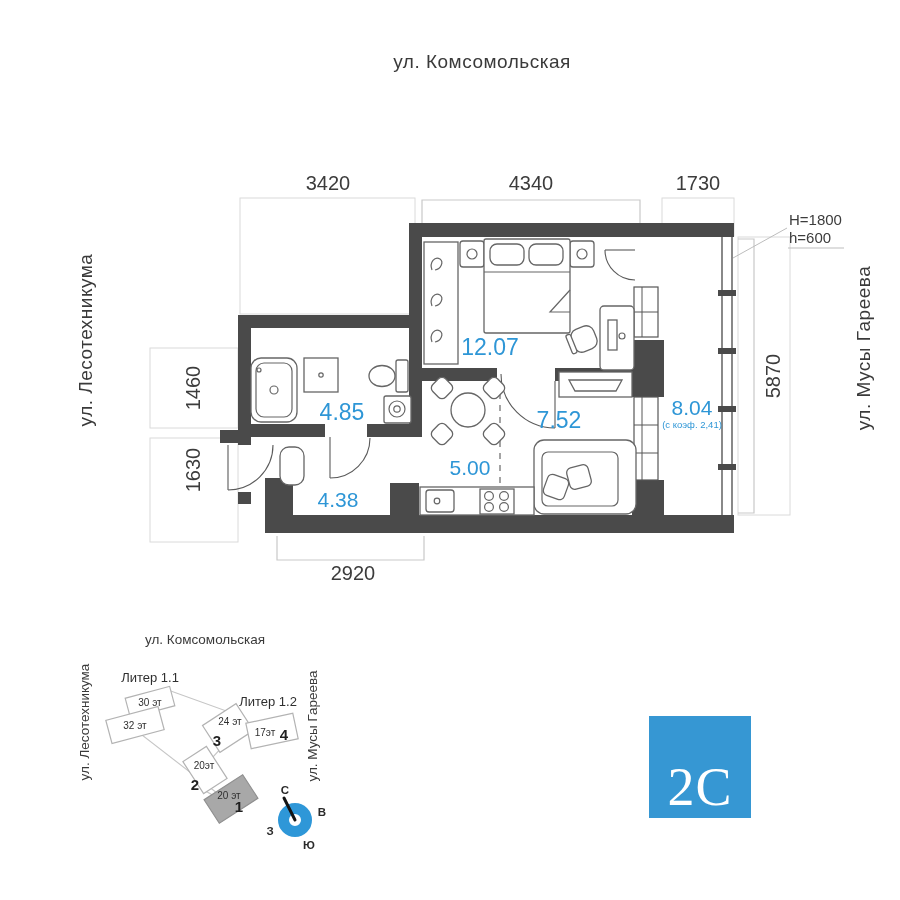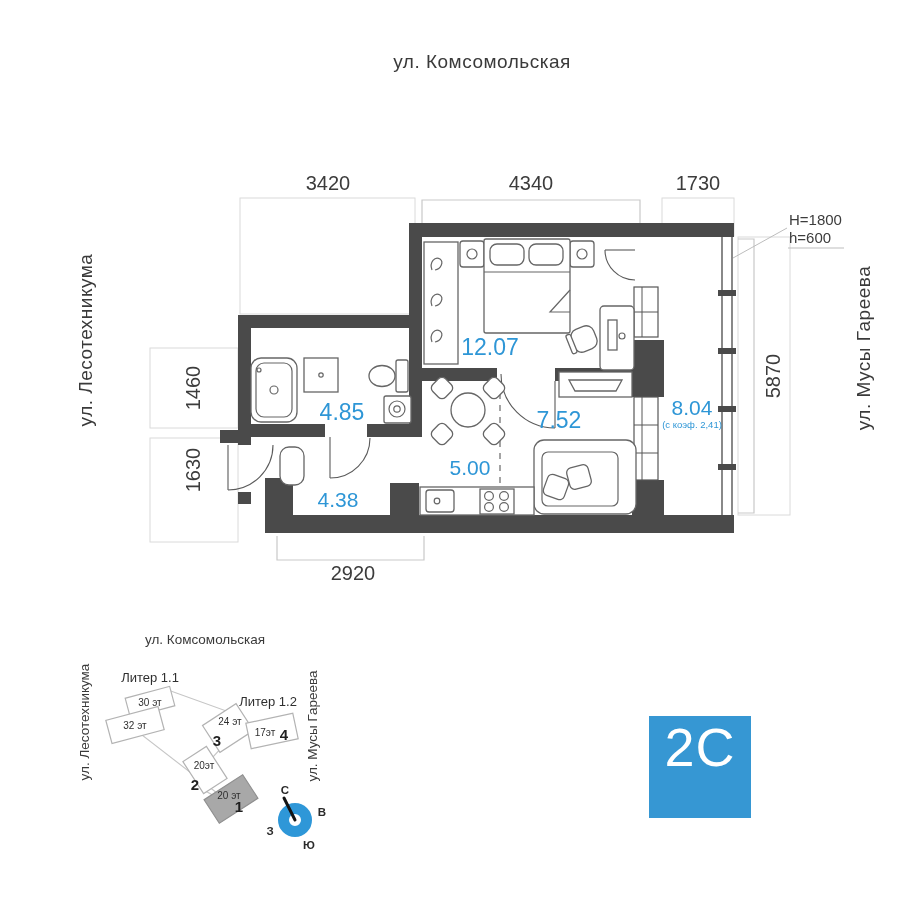--- a/index.html
+++ b/index.html
@@ -20,21 +20,21 @@
   .bracket{fill:none;stroke:#c9c9c9;stroke-width:1.2;}
   .arc{fill:none;stroke:#5a5a5a;stroke-width:1.1;}
   .site-street{font-size:13.5px;fill:#3a3a3a;}
   .site-liter{font-size:13px;fill:#2f2f2f;}
   .site-floors{font-size:10px;fill:#2f2f2f;}
   .site-num{font-size:15px;fill:#1f1f1f;font-weight:600;}
   .site-bld{fill:#ffffff;stroke:#b3b3b3;stroke-width:1.2;}
   .site-bound{fill:none;stroke:#c6c6c6;stroke-width:1.1;}
   .compass-label{font-size:11.5px;fill:#2b2b2b;font-weight:600;}
   #info-square{position:absolute;left:617px;top:716px;width:102px;height:102px;
-    background:#3697d3;display:flex;align-items:flex-start;justify-content:center;}
+    background:#3697d3;display:flex;align-items:flex-end;justify-content:center;font-family:Liberation Serif, serif;}
   #info-square span{color:#ffffff;font-size:54px;font-weight:300;letter-spacing:1px;}
   #info-values{position:absolute;left:742px;top:714px;display:flex;flex-direction:column;}
   #info-values div{font-size:23px;color:#3a3a3a;height:28.5px;line-height:28.5px;}
 </style>
 </head>
 <body>
 
 <div id="stage">
 <svg width="900" height="900" viewBox="0 0 900 900">
 

